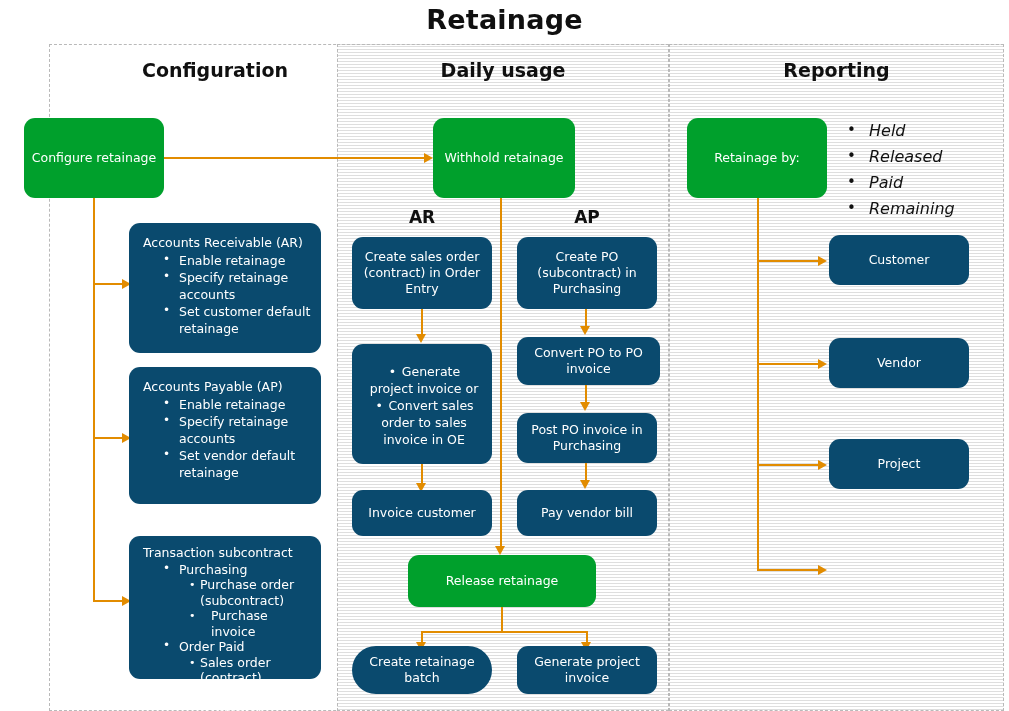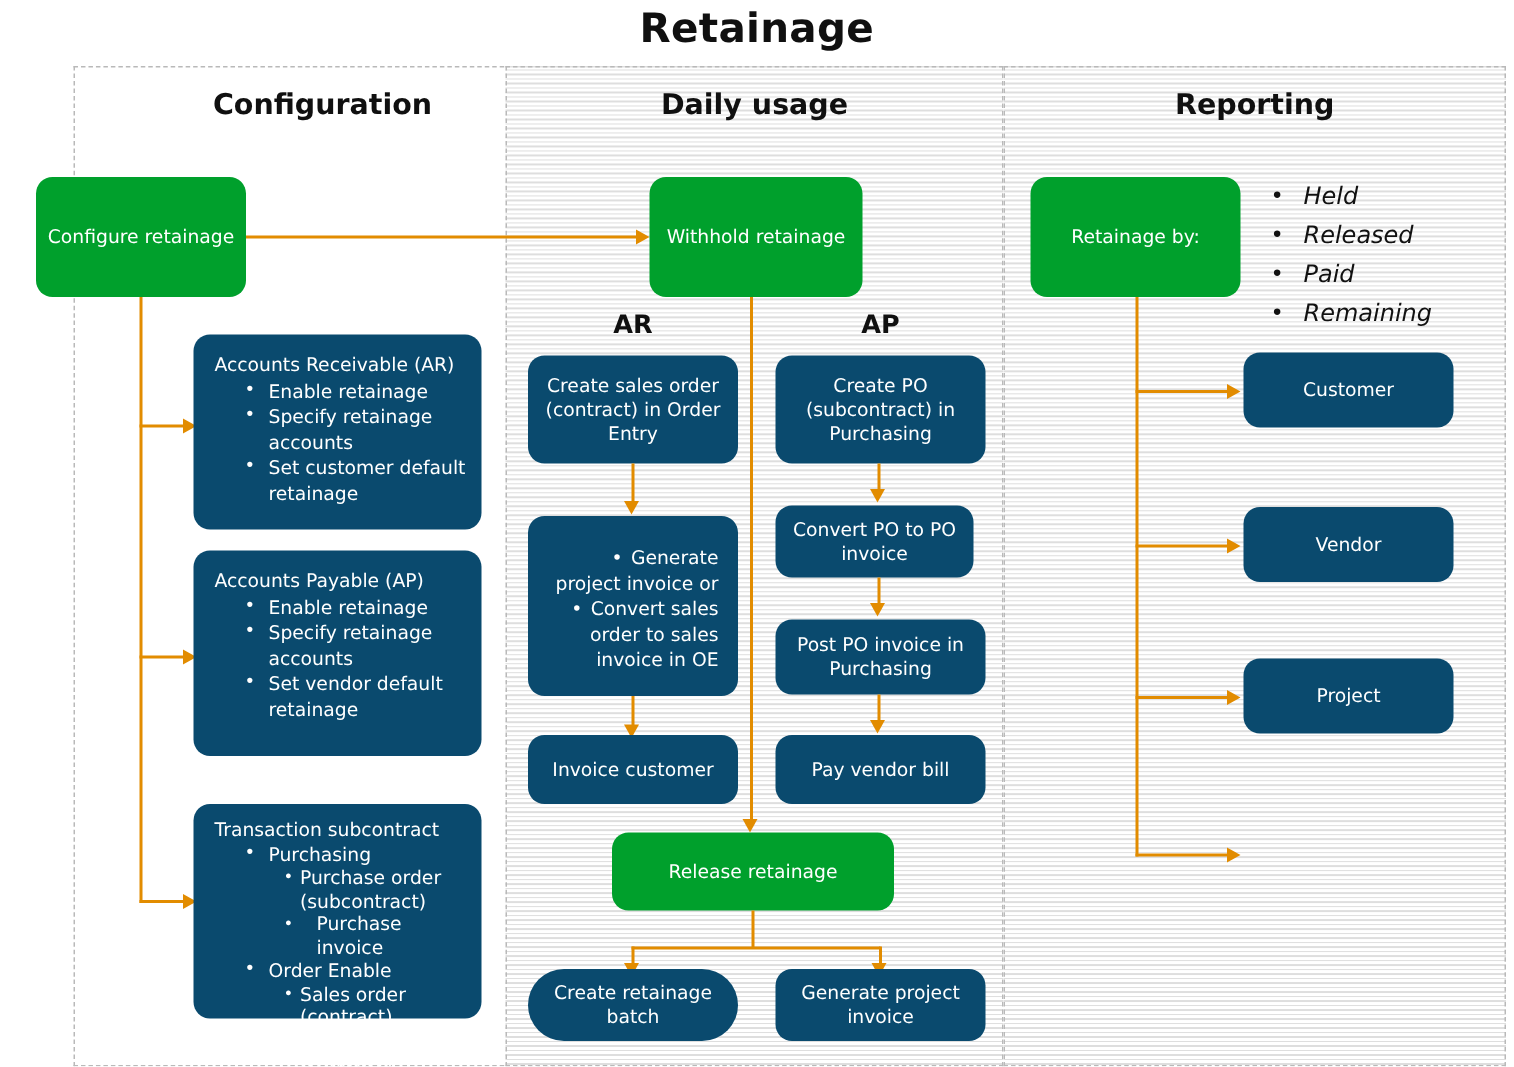--- a/index.html
+++ b/index.html
@@ -105,21 +105,21 @@
   }
   .node.listbox ul ul {
     padding-left: 10px;
     margin-top: 0;
   }
   .node.listbox ul ul li { padding-left: 11px; }
   .node.listbox ul ul li:before { font-size: 11px; top: 0; }
 
   .bullets-inline {
     display: block;
-    text-align: right;
+    text-align: center;
     padding: 8px 6px 6px 10px;
     line-height: 17px;
   }
   .bullets-inline .bl {
     position: relative;
     padding-left: 14px;
   }
   .bullets-inline .bl:before {
     content: "\2022";
     position: absolute;
@@ -228,21 +228,21 @@
     <span class="bt">Transaction subcontract</span>
     <ul>
       <li>
         <span>Purchasing</span>
         <ul>
           <li>Purchase order (subcontract)</li>
           <li style="padding-left:22px;">Purchase invoice</li>
         </ul>
       </li>
       <li>
-        <span>Order Enable</span>
+        <span>Order Paid</span>
         <ul>
           <li>Sales order (contract)</li>
           <li>Sales invoice (contract)</li>
         </ul>
       </li>
     </ul>
   </div>
 
   <div class="column" id="col-daily">
     <div class="col-head">Daily usage</div>
@@ -279,21 +279,21 @@
   <div class="node blue" style="left:352px; top:490px; width:140px; height:46px;">
     <span>Invoice customer</span>
   </div>
 
   <div class="node blue" style="left:517px; top:237px; width:140px; height:72px;">
     <span>Create PO (subcontract) in Purchasing</span>
   </div>
   <div class="vline" style="left:585px; top:309px; height:18px;"></div>
   <div class="arrow-d" style="left:580px; top:326px;"></div>
 
-  <div class="node blue" style="left:517px; top:337px; width:132px; height:48px;">
+  <div class="node blue" style="left:517px; top:337px; width:143px; height:48px;">
     <span>Convert PO to PO invoice</span>
   </div>
   <div class="vline" style="left:585px; top:385px; height:18px;"></div>
   <div class="arrow-d" style="left:580px; top:402px;"></div>
 
   <div class="node blue" style="left:517px; top:413px; width:140px; height:50px;">
     <span>Post PO invoice in Purchasing</span>
   </div>
   <div class="vline" style="left:585px; top:463px; height:18px;"></div>
   <div class="arrow-d" style="left:580px; top:480px;"></div>

